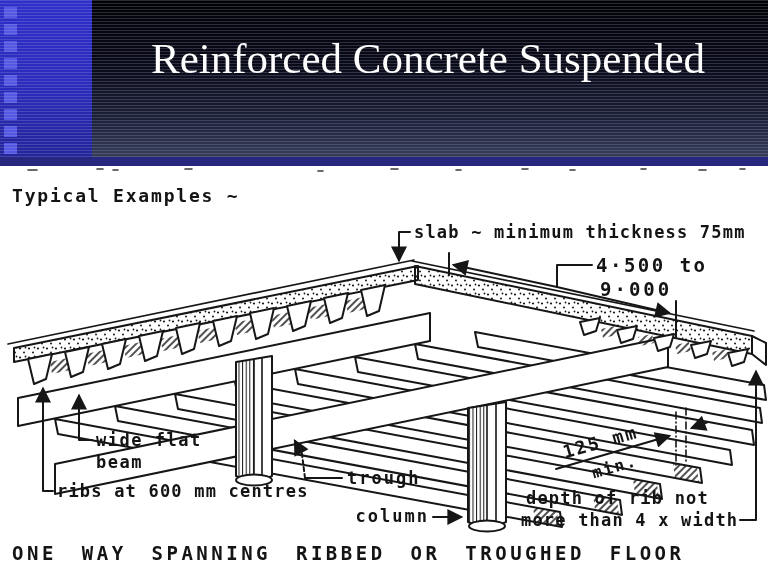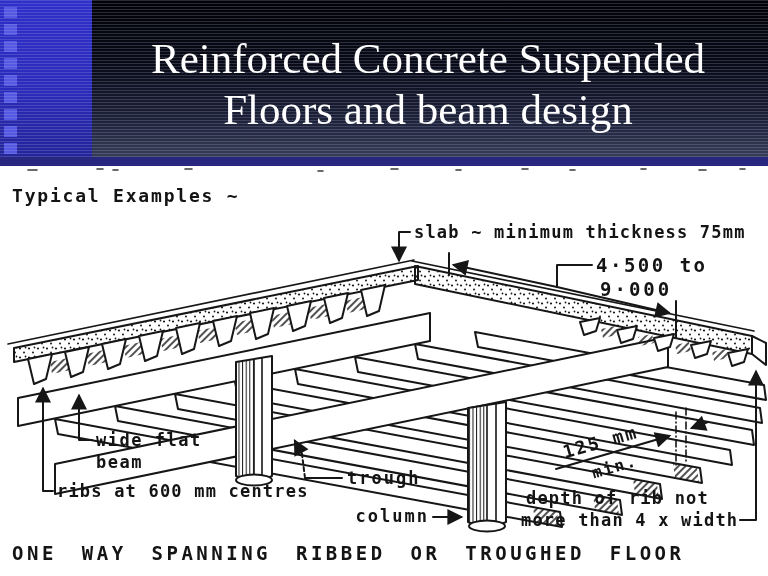--- a/index.html
+++ b/index.html
@@ -31,21 +31,20 @@
 <body>
 
 <div class="stage">
 
   <div class="header">
     <div class="side-strip">
       <div class="side-squares"></div>
     </div>
     <div class="title">
       <div>Reinforced Concrete Suspended</div>
-      <div>Floors and beam design</div>
     </div>
     <div class="header-bar"></div>
   </div>
 
   <div class="figure">
   <svg width="768" height="410" viewBox="0 0 768 410">
     <defs>
       <marker id="arr" viewBox="0 0 10 10" refX="8.5" refY="5" markerWidth="9" markerHeight="8" orient="auto">
         <path d="M0,0 L10,5 L0,10 z" fill="#161616"></path>
       </marker>

